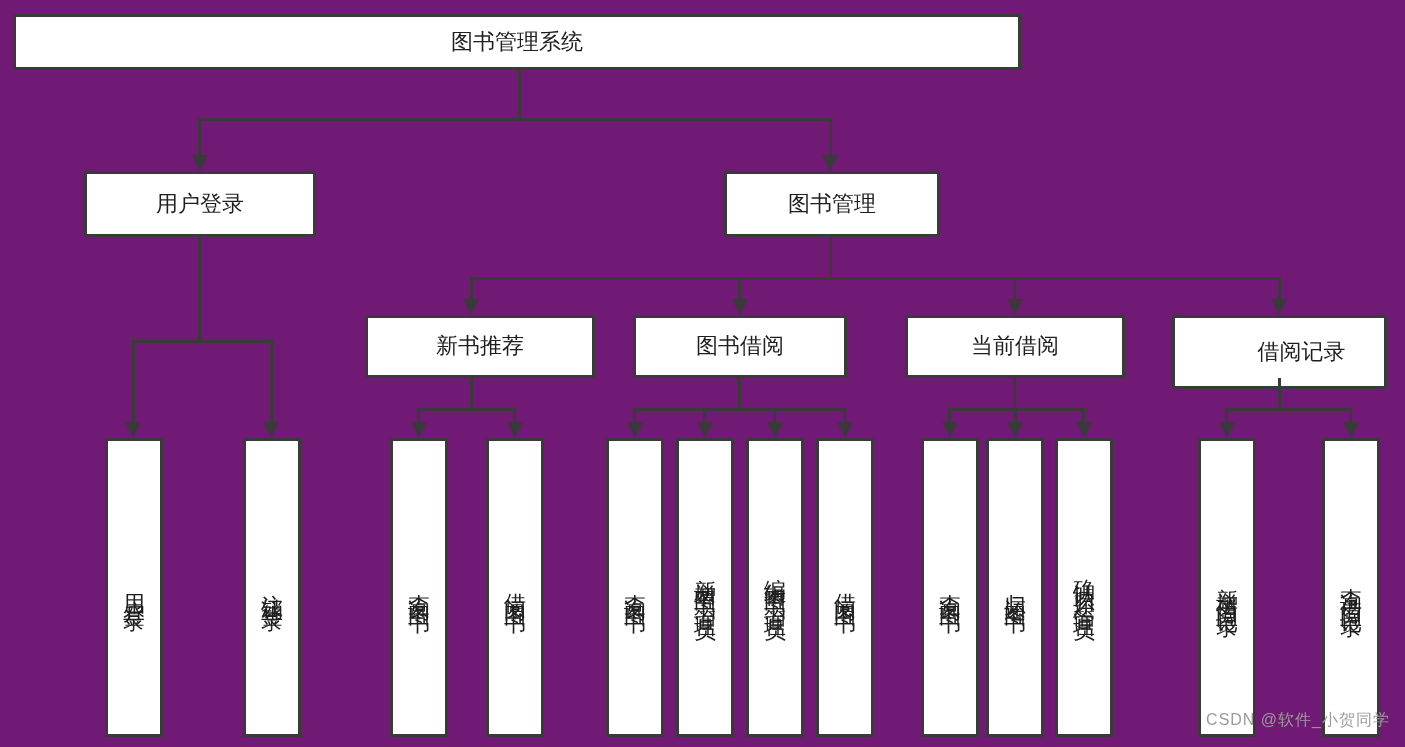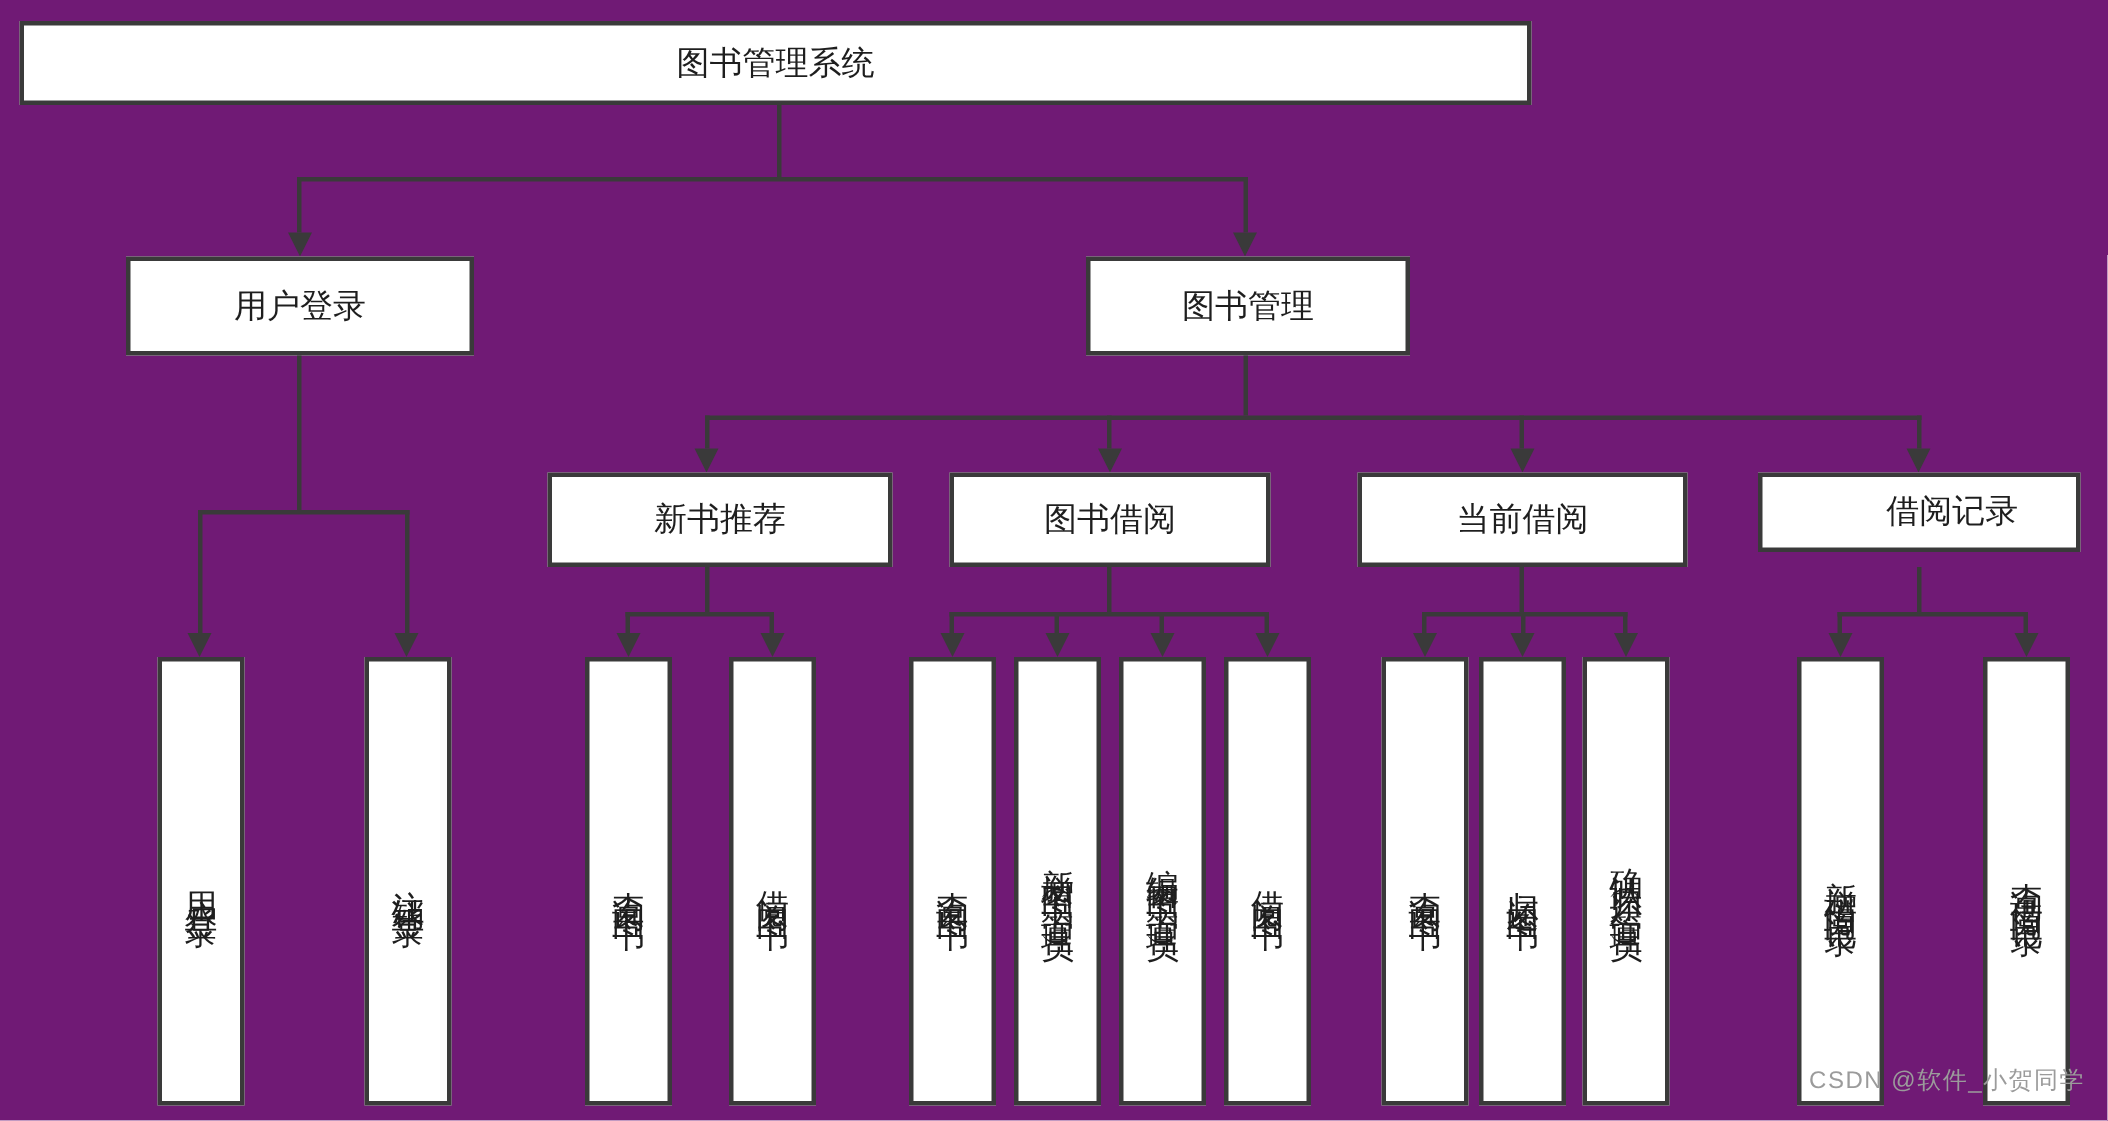--- a/index.html
+++ b/index.html
@@ -90,21 +90,21 @@
 
   <div class="box" style="left:365px;top:315px;width:230px;height:63px;">
     <span>新书推荐</span>
   </div>
   <div class="box" style="left:633px;top:315px;width:214px;height:63px;">
     <span>图书借阅</span>
   </div>
   <div class="box" style="left:905px;top:315px;width:220px;height:63px;">
     <span>当前借阅</span>
   </div>
-  <div class="box" style="left:1172px;top:315px;width:215px;height:53px;padding-left:44px;">
+  <div class="box" style="left:1172px;top:315px;width:215px;height:74px;padding-left:44px;">
     <span>借阅记录</span>
   </div>
 
   <div class="vline" style="left:470px;top:378px;height:30px;"></div>
   <div class="hline" style="left:417px;top:408px;width:99px;"></div>
   <div class="vline" style="left:417px;top:408px;height:14px;"></div>
   <div class="arrow" style="left:411px;top:422px;"></div>
   <div class="vline" style="left:513px;top:408px;height:14px;"></div>
   <div class="arrow" style="left:507px;top:422px;"></div>
 

